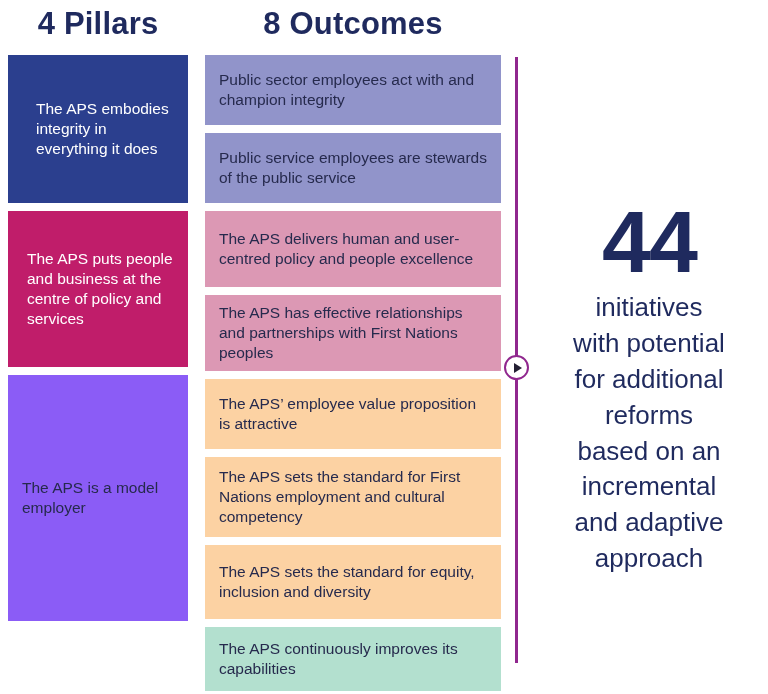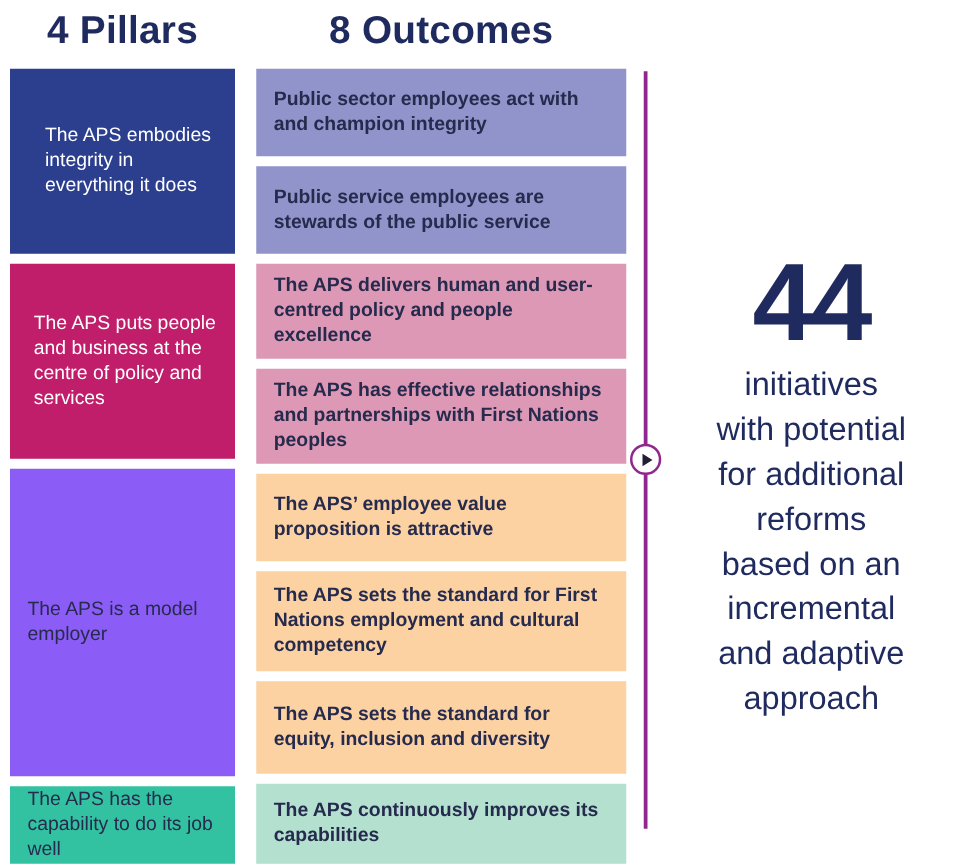--- a/index.html
+++ b/index.html
@@ -39,21 +39,21 @@
   .p4 { height: 62px; }
 
   .outcomes {
     position: absolute;
     left: 205px; top: 55px; width: 296px;
     display: flex; flex-direction: column; gap: 8px;
   }
   .outcome {
     display: flex; align-items: center;
     padding: 24px 14px;
-    font-size: 15.5px; font-weight: 700; line-height: 1.3;
+    font-size: 15.5px; font-weight: 400; line-height: 1.3;
   }
   .o1 { height: 70px; }
   .o2 { height: 70px; }
   .o3 { height: 76px; }
   .o4 { height: 76px; }
   .o5 { height: 70px; }
   .o6 { height: 74px; }
   .o7 { height: 80px; }
   .o8 { height: 64px; }
 
@@ -110,23 +110,20 @@
   <div class="pillars">
     <div class="pillar p1" style="background-color: rgb(43, 63, 142); color: rgb(255, 255, 255); padding-left: 28px;">
       <span class="box-text">The APS embodies integrity in everything it does</span>
     </div>
     <div class="pillar p2" style="background-color: rgb(192, 29, 106); color: rgb(255, 255, 255);">
       <span class="box-text">The APS puts people and business at the centre of policy and services</span>
     </div>
     <div class="pillar p3" style="background-color: #8b5cf6; color: rgb(38, 42, 77);">
       <span class="box-text">The APS is a model employer</span>
     </div>
-    <div class="pillar p4" style="background-color: rgb(50, 194, 161); color: rgb(38, 42, 77);">
-      <span class="box-text">The APS has the capability to do its job well</span>
-    </div>
   </div>
 
   <div class="outcomes">
     <div class="outcome o1" style="background-color: rgb(145, 148, 202); color: rgb(38, 42, 77);">
       <span class="box-text">Public sector employees act with and champion integrity</span>
     </div>
     <div class="outcome o2" style="background-color: rgb(145, 148, 202); color: rgb(38, 42, 77);">
       <span class="box-text">Public service employees are stewards of the public service</span>
     </div>
     <div class="outcome o3" style="background-color: rgb(220, 152, 180); color: rgb(38, 42, 77);">

